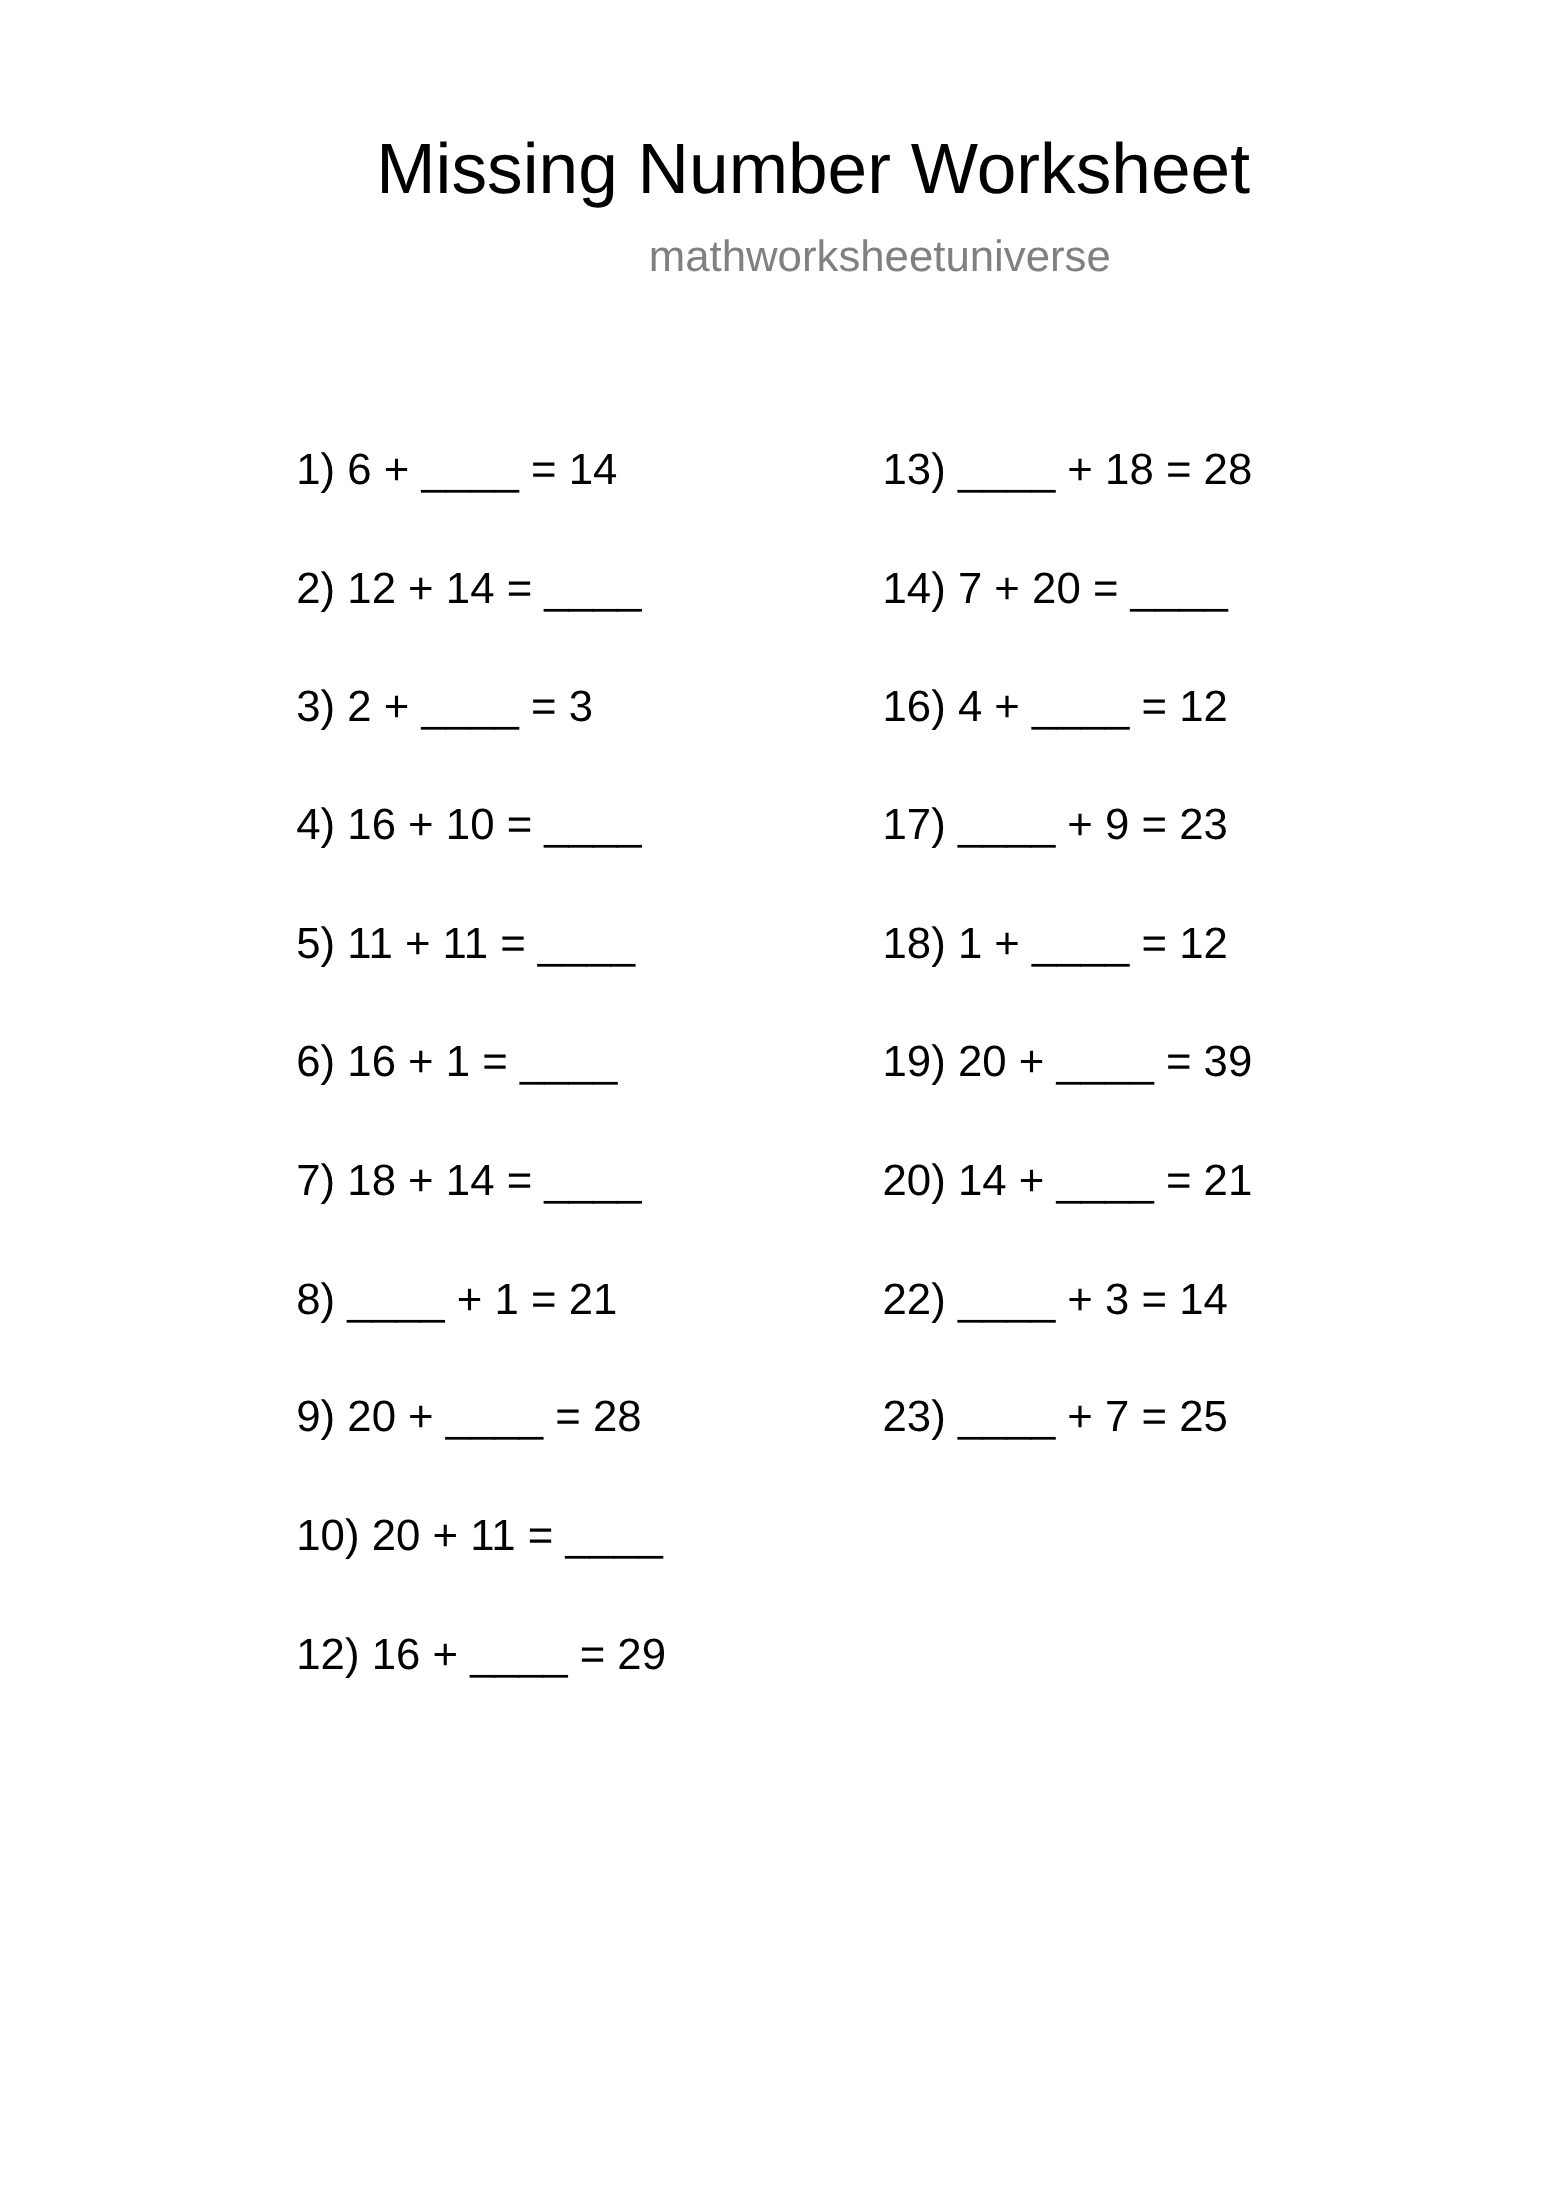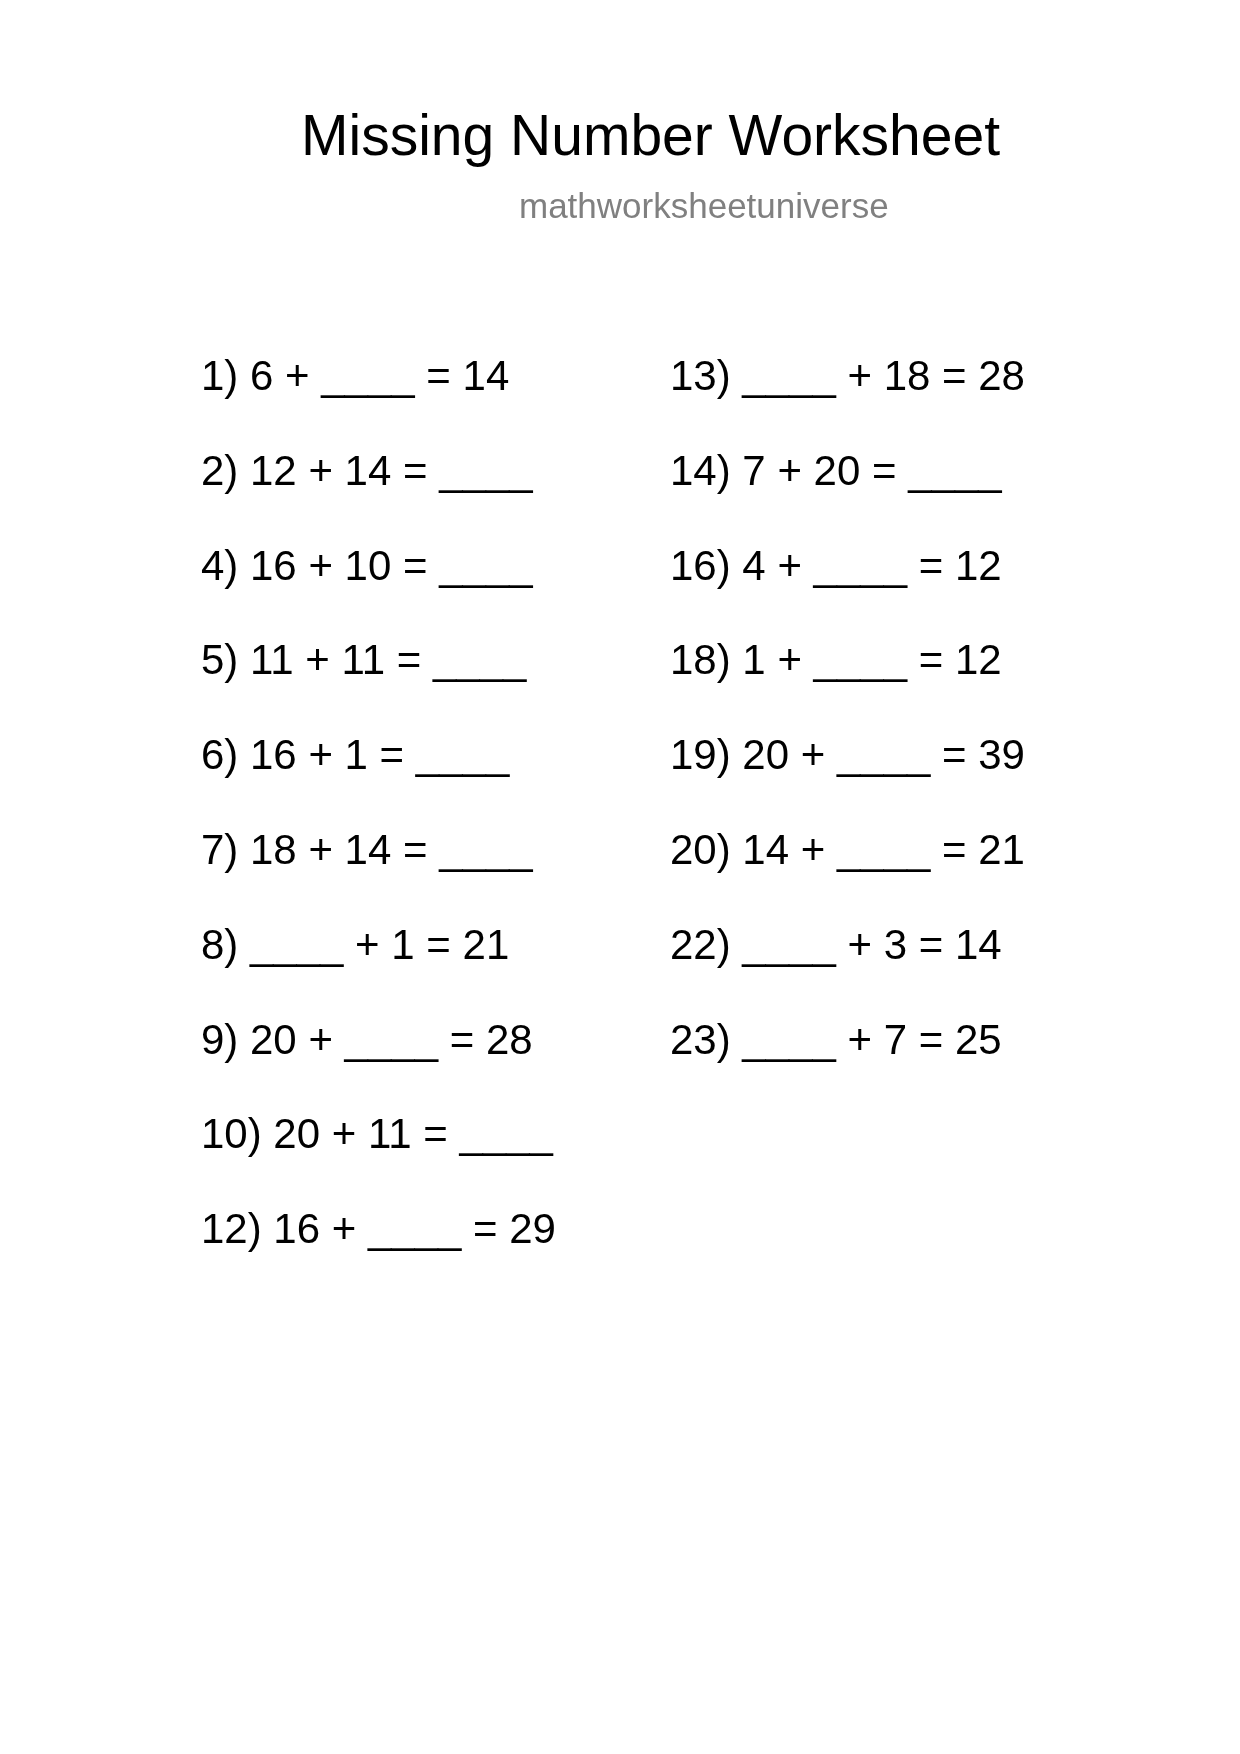--- a/index.html
+++ b/index.html
@@ -5,44 +5,46 @@
     html, body { margin: 0; padding: 0; background: #ffffff; }
     body { width: 1240px; height: 1754px; position: relative; overflow: hidden;
            font-family: "Liberation Sans", sans-serif; color: #000; }
     .title { position: absolute; left: 301px; top: 102px; font-size: 57px; line-height: 66px;
              white-space: nowrap; margin: 0; font-weight: normal; }
     .subtitle { position: absolute; left: 502px; top: 186px; font-size: 35px; line-height: 40px;
                 color: #808080; white-space: nowrap; margin-left: 17px; }
     .col { position: absolute; top: 352px; }
     .col.left { left: 201px; }
     .col.right { left: 670px; }
-    .problem { font-size: 42px; line-height: 48px; height: 48px; margin-bottom: 46.8px;
-               white-space: pre; }
+    .problem { font-size: 35px; line-height: 48px; height: 48px; margin-bottom: 46.8px;
+               white-space: pre; margin-left: 36px; }
   </style>
 </head>
 <body>
 
 <h1 class="title">Missing Number Worksheet</h1>
 <div class="subtitle">mathworksheetuniverse</div>
 
 <div class="col left">
   <div class="problem">1) 6 + ____ = 14</div>
   <div class="problem">2) 12 + 14 = ____</div>
+  <div class="problem">3) 2 + ____ = 3</div>
   <div class="problem">4) 16 + 10 = ____</div>
   <div class="problem">5) 11 + 11 = ____</div>
   <div class="problem">6) 16 + 1 = ____</div>
   <div class="problem">7) 18 + 14 = ____</div>
   <div class="problem">8) ____ + 1 = 21</div>
   <div class="problem">9) 20 + ____ = 28</div>
   <div class="problem">10) 20 + 11 = ____</div>
   <div class="problem">12) 16 + ____ = 29</div>
 </div>
 
 <div class="col right">
   <div class="problem">13) ____ + 18 = 28</div>
   <div class="problem">14) 7 + 20 = ____</div>
   <div class="problem">16) 4 + ____ = 12</div>
+  <div class="problem">17) ____ + 9 = 23</div>
   <div class="problem">18) 1 + ____ = 12</div>
   <div class="problem">19) 20 + ____ = 39</div>
   <div class="problem">20) 14 + ____ = 21</div>
   <div class="problem">22) ____ + 3 = 14</div>
   <div class="problem">23) ____ + 7 = 25</div>
 </div>
 
 </body></html>

